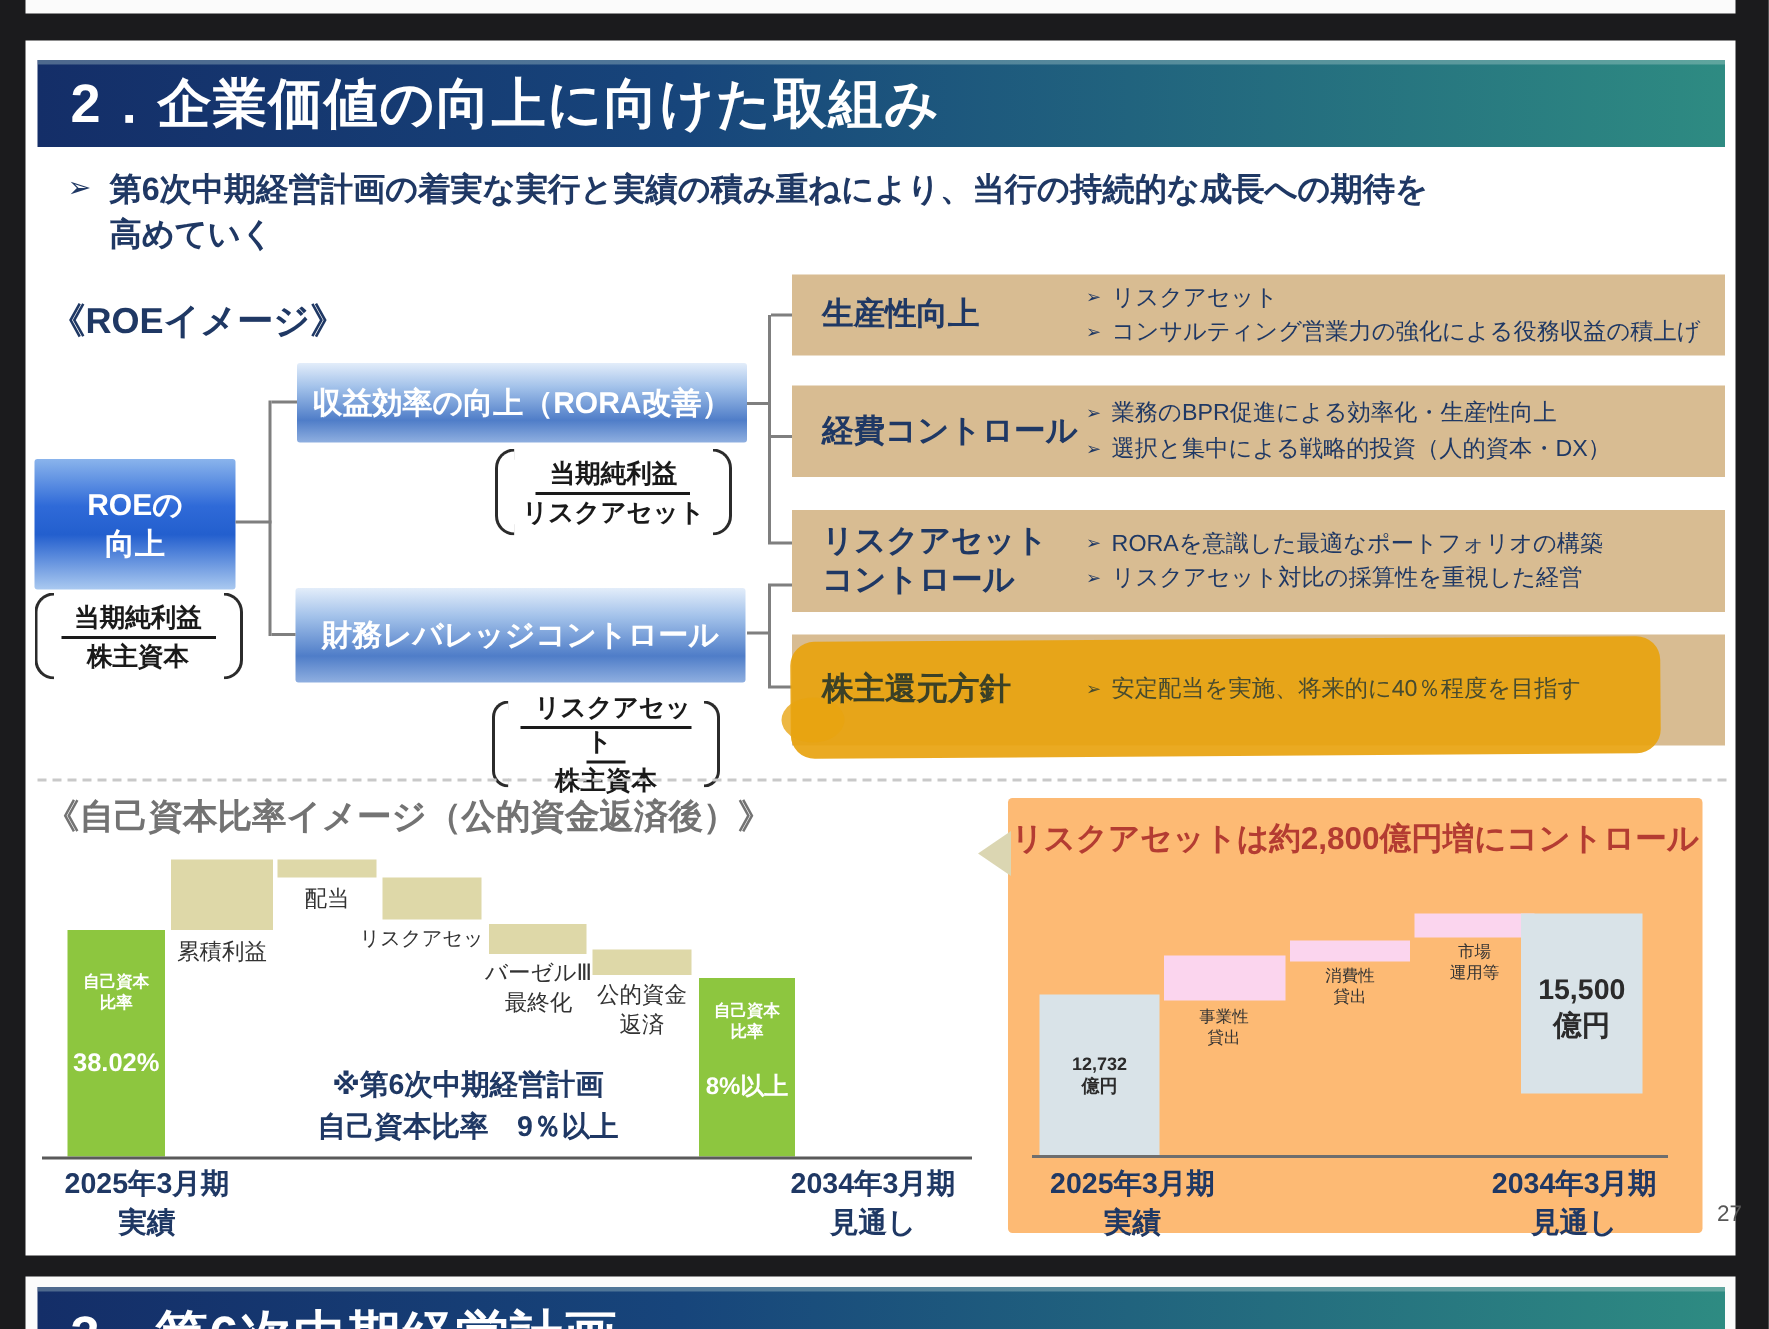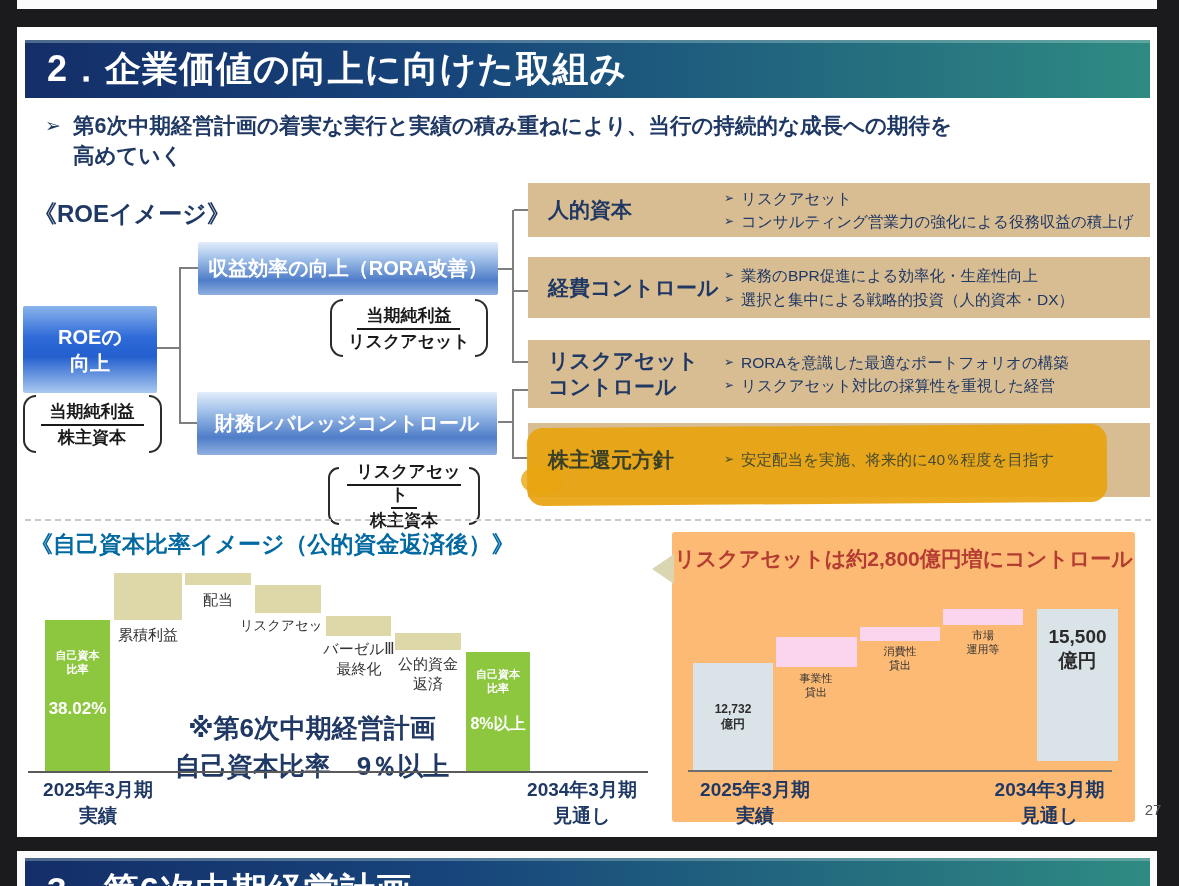--- a/index.html
+++ b/index.html
@@ -56,29 +56,29 @@
   .sb-bullet { font-size:15.5px; color:#1f3864; display:flex; line-height:1.25; }
   .sb-bullet .arr { font-size:12px; margin-right:7px; padding-top:2px; }
   #strategy-4 .sb-title { color:#3b4127; }
   #strategy-4 .sb-bullet { color:#474b2f; }
   .hl { background:rgba(232,163,15,0.92); }
 
   
   #separator { left:8px; top:492px; width:1126px; border-top:2px dashed #c9c9c9; }
 
   
-  #cap-heading { left:13px; top:502px; font-size:23px; font-weight:bold; color:#0369a1; }
+  #cap-heading { left:13px; top:502px; font-size:23px; font-weight:bold; color:#737373; }
   .gbar { background:#8dc63f; color:#ffffff; font-weight:bold; display:flex; flex-direction:column; align-items:center; text-align:center; }
   .gbar .lb { font-size:11px; line-height:1.3; }
   .gbar .vl { font-size:17px; }
   .tbar { background:#ded8a8; }
   .wlabel { font-size:15px; color:#333333; text-align:center; line-height:1.3; }
   .axis { background:#5a5a5a; height:2px; }
   .xlabel { font-size:19px; font-weight:bold; color:#1f3864; text-align:center; line-height:1.35; }
-  #cap-note { left:155px; top:683px; width:280px; font-size:26px; font-weight:bold; color:#1f3864; text-align:center; line-height:1.45; }
+  #cap-note { left:155px; top:683px; width:280px; font-size:19px; font-weight:bold; color:#1f3864; text-align:center; line-height:1.45; }
 
   
   #risk-panel { left:655px; top:505px; width:463px; height:290px; background:#fdba74; border-radius:3px; }
   #risk-pointer { left:-20px; top:22px; width:0; height:0; border-right:22px solid #dbd6b2; border-top:15px solid transparent; border-bottom:15px solid transparent; }
   #risk-callout { left:0; top:13px; width:100%; text-align:center; font-size:21px; font-weight:bold; color:#b43c32; }
   .bluebar { background:#d9e3e8; color:#2b2b2b; font-weight:bold; text-align:center; }
   .pinkbar { background:#fbd5ee; }
   .rlabel { font-size:11px; color:#333333; text-align:center; line-height:1.3; }
 
   #page-number { left:1118px; top:774px; width:36px; font-size:15px; color:#575757; text-align:center; }
@@ -138,21 +138,21 @@
     <div class="abs conn" style="left:497px;top:182px;width:15px;height:2px"></div>
     <div class="abs conn" style="left:497px;top:263px;width:15px;height:2px"></div>
     <div class="abs conn" style="left:497px;top:334px;width:15px;height:2px"></div>
     <div class="abs conn" style="left:481px;top:394px;width:15px;height:2px"></div>
     <div class="abs conn" style="left:495px;top:362px;width:2px;height:70px"></div>
     <div class="abs conn" style="left:497px;top:362px;width:15px;height:2px"></div>
     <div class="abs conn" style="left:497px;top:430px;width:15px;height:2px"></div>
 
     <div id="strategy-1" class="abs tanbox" style="top:156px;height:54px">
       <div class="sb-inner">
-        <div class="sb-title">人的資本</div>
+        <div class="sb-title">生産性向上</div>
         <div class="sb-bullets">
           <div class="sb-bullet">
               <span class="arr">➢</span>
               <span>リスクアセット</span>
             </div>
           <div class="sb-bullet">
               <span class="arr">➢</span>
               <span>コンサルティング営業力の強化による役務収益の積上げ</span>
             </div>
         </div>
@@ -251,21 +251,21 @@
 億円</div>
       <div class="abs pinkbar" style="left:104px;top:105px;width:81px;height:30px"></div>
       <div class="abs rlabel pre" style="left:100px;top:139px;width:88px">事業性
 貸出</div>
       <div class="abs pinkbar" style="left:188px;top:95px;width:80px;height:14px"></div>
       <div class="abs rlabel pre" style="left:184px;top:112px;width:88px">消費性
 貸出</div>
       <div class="abs pinkbar" style="left:271px;top:77px;width:80px;height:16px"></div>
       <div class="abs rlabel pre" style="left:267px;top:96px;width:88px">市場
 運用等</div>
-      <div class="abs bluebar pre" style="left:365px;top:77px;width:81px;height:152px;font-size:19px;line-height:1.25;display:flex;align-items:flex-start;justify-content:center;padding-top:16px">15,500
+      <div class="abs bluebar pre" style="left:342px;top:77px;width:81px;height:120px;font-size:19px;line-height:1.25;display:flex;align-items:flex-start;justify-content:center;padding-top:40px">15,500
 億円</div>
 
       <div class="abs axis" style="left:16px;top:238px;width:424px;background:#6e6e6e"></div>
       <div class="abs xlabel pre" style="left:8px;top:245px;width:150px">2025年3月期
 実績</div>
       <div class="abs xlabel pre" style="left:300px;top:245px;width:155px">2034年3月期
 見通し</div>
     </div>
 
     <div id="page-number" class="abs">27</div>

